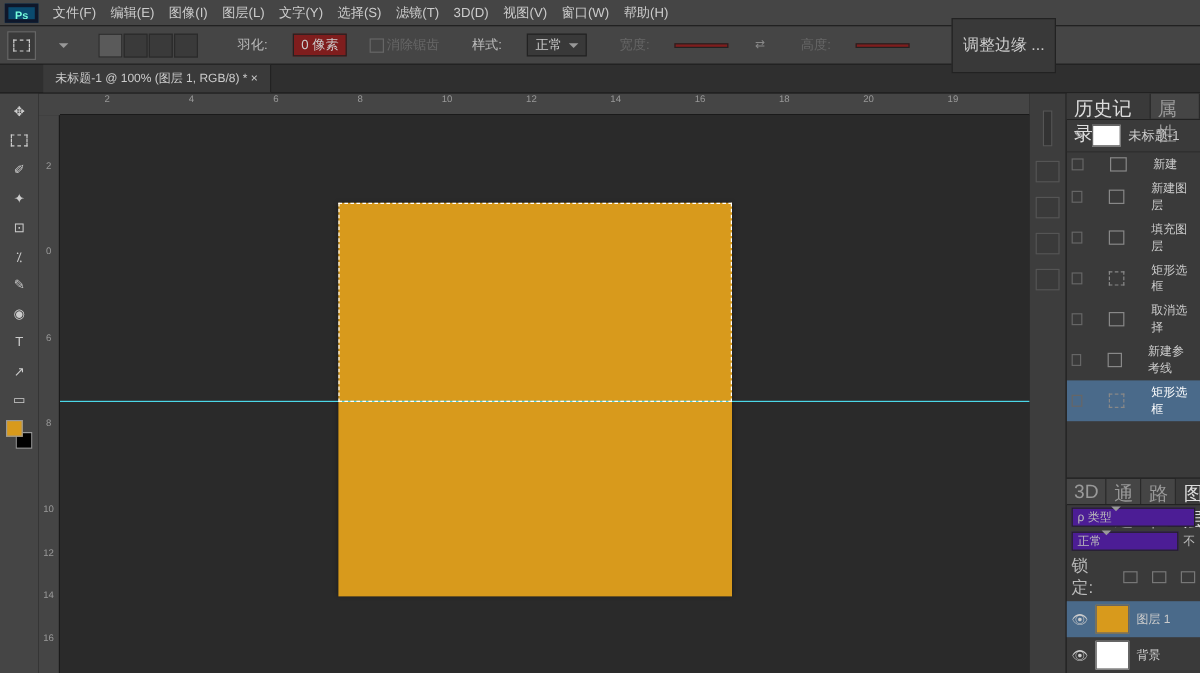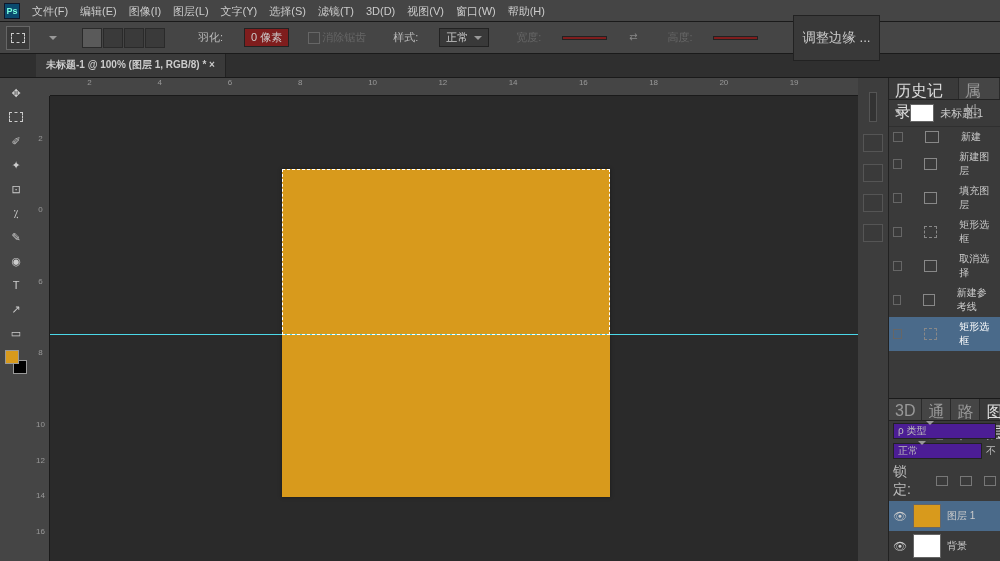--- a/index.html
+++ b/index.html
@@ -1,40 +1,40 @@
 <!DOCTYPE html>
 <html><head>
 <meta charset="utf-8">
 <style>
 * { margin:0; padding:0; box-sizing:border-box; font-family:"Microsoft YaHei",Arial,sans-serif; }
 body { width:1000px; height:561px; background:#2a2a2a; color:#ccc; font-size:11px; overflow:hidden; }
 
 
 .menubar { height:22px; background:#454545; border-bottom:1px solid #1a1a1a; display:flex; align-items:center; padding:0 4px; }
-.ps-icon { width:16px; height:16px; background:#0a4a6e; border:1px solid #0f172a; margin-right:6px; font-size:9px; color:#7fd; text-align:center; line-height:14px; font-weight:bold; }
+.ps-icon { width:28px; height:16px; background:#0a4a6e; border:3px solid #0f172a; margin-right:6px; font-size:9px; color:#7fd; text-align:center; line-height:14px; font-weight:bold; }
 .menubar .mi { padding:0 6px; line-height:22px; cursor:pointer; }
 
 
 .optbar { height:32px; background:#454545; border-bottom:1px solid #1a1a1a; display:flex; align-items:center; padding:0 6px; gap:19px; }
 .tool-slot { width:24px; height:24px; background:#3a3a3a; border:1px solid #666; display:flex; align-items:center; justify-content:center; }
 .rect-icn { width:14px; height:10px; border:1px dashed #ccc; }
 .mode-grp { display:flex; gap:1px; margin:0 6px; }
 .mode-btn { width:20px; height:20px; background:#3a3a3a; border:1px solid #2a2a2a; }
 .mode-btn.on { background:#5a5a5a; }
 .olbl { color:#bbb; margin:0 2px 0 8px; }
 .oval { background:#7f1d1d; border:1px solid #222; padding:1px 6px; min-width:45px; display:inline-block; }
 .chk { width:12px; height:12px; border:1px solid #666; display:inline-block; margin-right:2px; vertical-align:middle; }
 .dis { color:#666; }
 .osel { background:#393939; border:1px solid #222; padding:1px 6px; min-width:50px; display:inline-flex; align-items:center; gap:6px; }
 .triangle-dn { width:0; height:0; border-left:4px solid transparent; border-right:4px solid transparent; border-top:4px solid #999; }
 .swap-icn { width:14px; height:14px; font-size:10px; color:#888; text-align:center; }
 .obtn { background:#393939; border:1px solid #222; padding:13px 8px; color:#ccc; }
 
 
-.tabbar { height:24px; background:#2f2f2f; border-bottom:1px solid #1a1a1a; display:flex; padding-left:36px;font-weight:bold; }
+.tabbar { height:24px; background:#2f2f2f; border-bottom:1px solid #1a1a1a; display:flex; padding-left:36px; }
 .dtab { background:#3a3a3a; padding:4px 10px; font-size:10px; border-right:1px solid #222; }
 
 
 .workrow { display:flex; height:calc(561px - 22px - 32px - 24px); }
 .toolbar { width:32px; background:#454545; display:flex; flex-direction:column; align-items:center; padding-top:4px; gap:2px; }
 .tbtn { width:22px; height:22px; display:flex; align-items:center; justify-content:center; cursor:pointer; color:#ccc; }
 .swatches { width:22px; height:24px; position:relative; margin-top:4px; }
 .sw-f { position:absolute; left:0; top:0; width:14px; height:14px; background:#d89a1c; border:1px solid #999; }
 .sw-b { position:absolute; right:0; bottom:0; width:14px; height:14px; background:#000; border:1px solid #999; }
 

